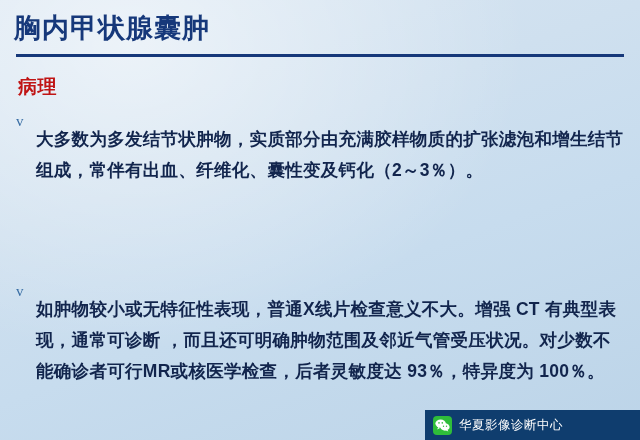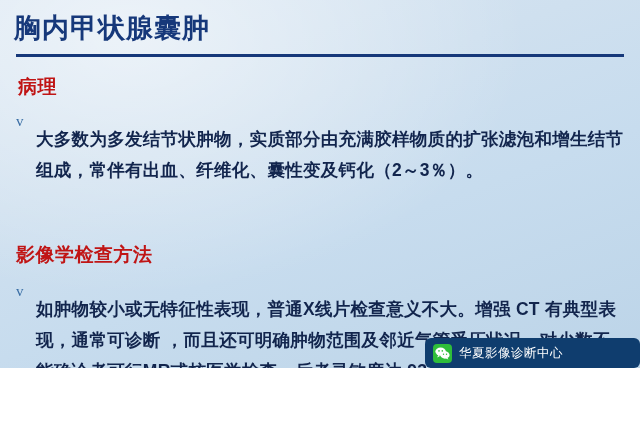--- a/index.html
+++ b/index.html
@@ -8,21 +8,21 @@
   }
   body {
     width: 640px;
     height: 440px;
     overflow: hidden;
     font-family: "Liberation Sans", sans-serif;
   }
   #slide {
     position: relative;
     width: 640px;
-    height: 368px;
+    height: 440px;
     background: linear-gradient(160deg, #d9e6f2 0%, #cfe0ef 35%, #c7dcee 60%, #bcd4e8 100%);
     box-sizing: border-box;
     overflow: hidden;
   }
   
   #slide::before {
     content: "";
     position: absolute;
     left: 0; top: 0;
     width: 100%; height: 100%;
@@ -92,21 +92,20 @@
     position: absolute;
     right: 0;
     bottom: 0;
     height: 30px;
     width: 215px;
     background: #0f3d6e;
     display: flex;
     align-items: center;
     padding-left: 8px;
     box-sizing: border-box;
-    border-radius: 6px;
   }
   .wechat-icon {
     width: 19px;
     height: 19px;
     border-radius: 4px;
     background: #2fbd3a;
     display: inline-flex;
     align-items: center;
     justify-content: center;
     flex: 0 0 19px;
@@ -128,21 +127,20 @@
   <div class="title">胸内甲状腺囊肿</div>
   <div class="title-rule"></div>
 
   <div class="heading" id="heading-pathology">病理</div>
 
   <div class="bullet-block" id="bullet-pathology">
     <span class="bullet-mark">v</span>
     <span class="bullet-text">大多数为多发结节状肿物，实质部分由充满胶样物质的扩张滤泡和增生结节组成，常伴有出血、纤维化、囊性变及钙化（2～3％）。</span>
   </div>
 
-  <div class="heading" id="heading-imaging">影像学检查方法</div>
 
   <div class="bullet-block" id="bullet-imaging">
     <span class="bullet-mark">v</span>
     <span class="bullet-text">如肿物较小或无特征性表现，普通X线片检查意义不大。增强 CT 有典型表现，通常可诊断 ，而且还可明确肿物范围及邻近气管受压状况。对少数不能确诊者可行MR或核医学检查，后者灵敏度达 93％，特异度为 100％。</span>
   </div>
 
   <div class="footer-bar">
     <span class="wechat-icon">
       <svg width="15" height="13" viewBox="0 0 15 13" aria-hidden="true">
         <ellipse cx="5.6" cy="4.6" rx="5.2" ry="4.2" fill="#ffffff"></ellipse>

